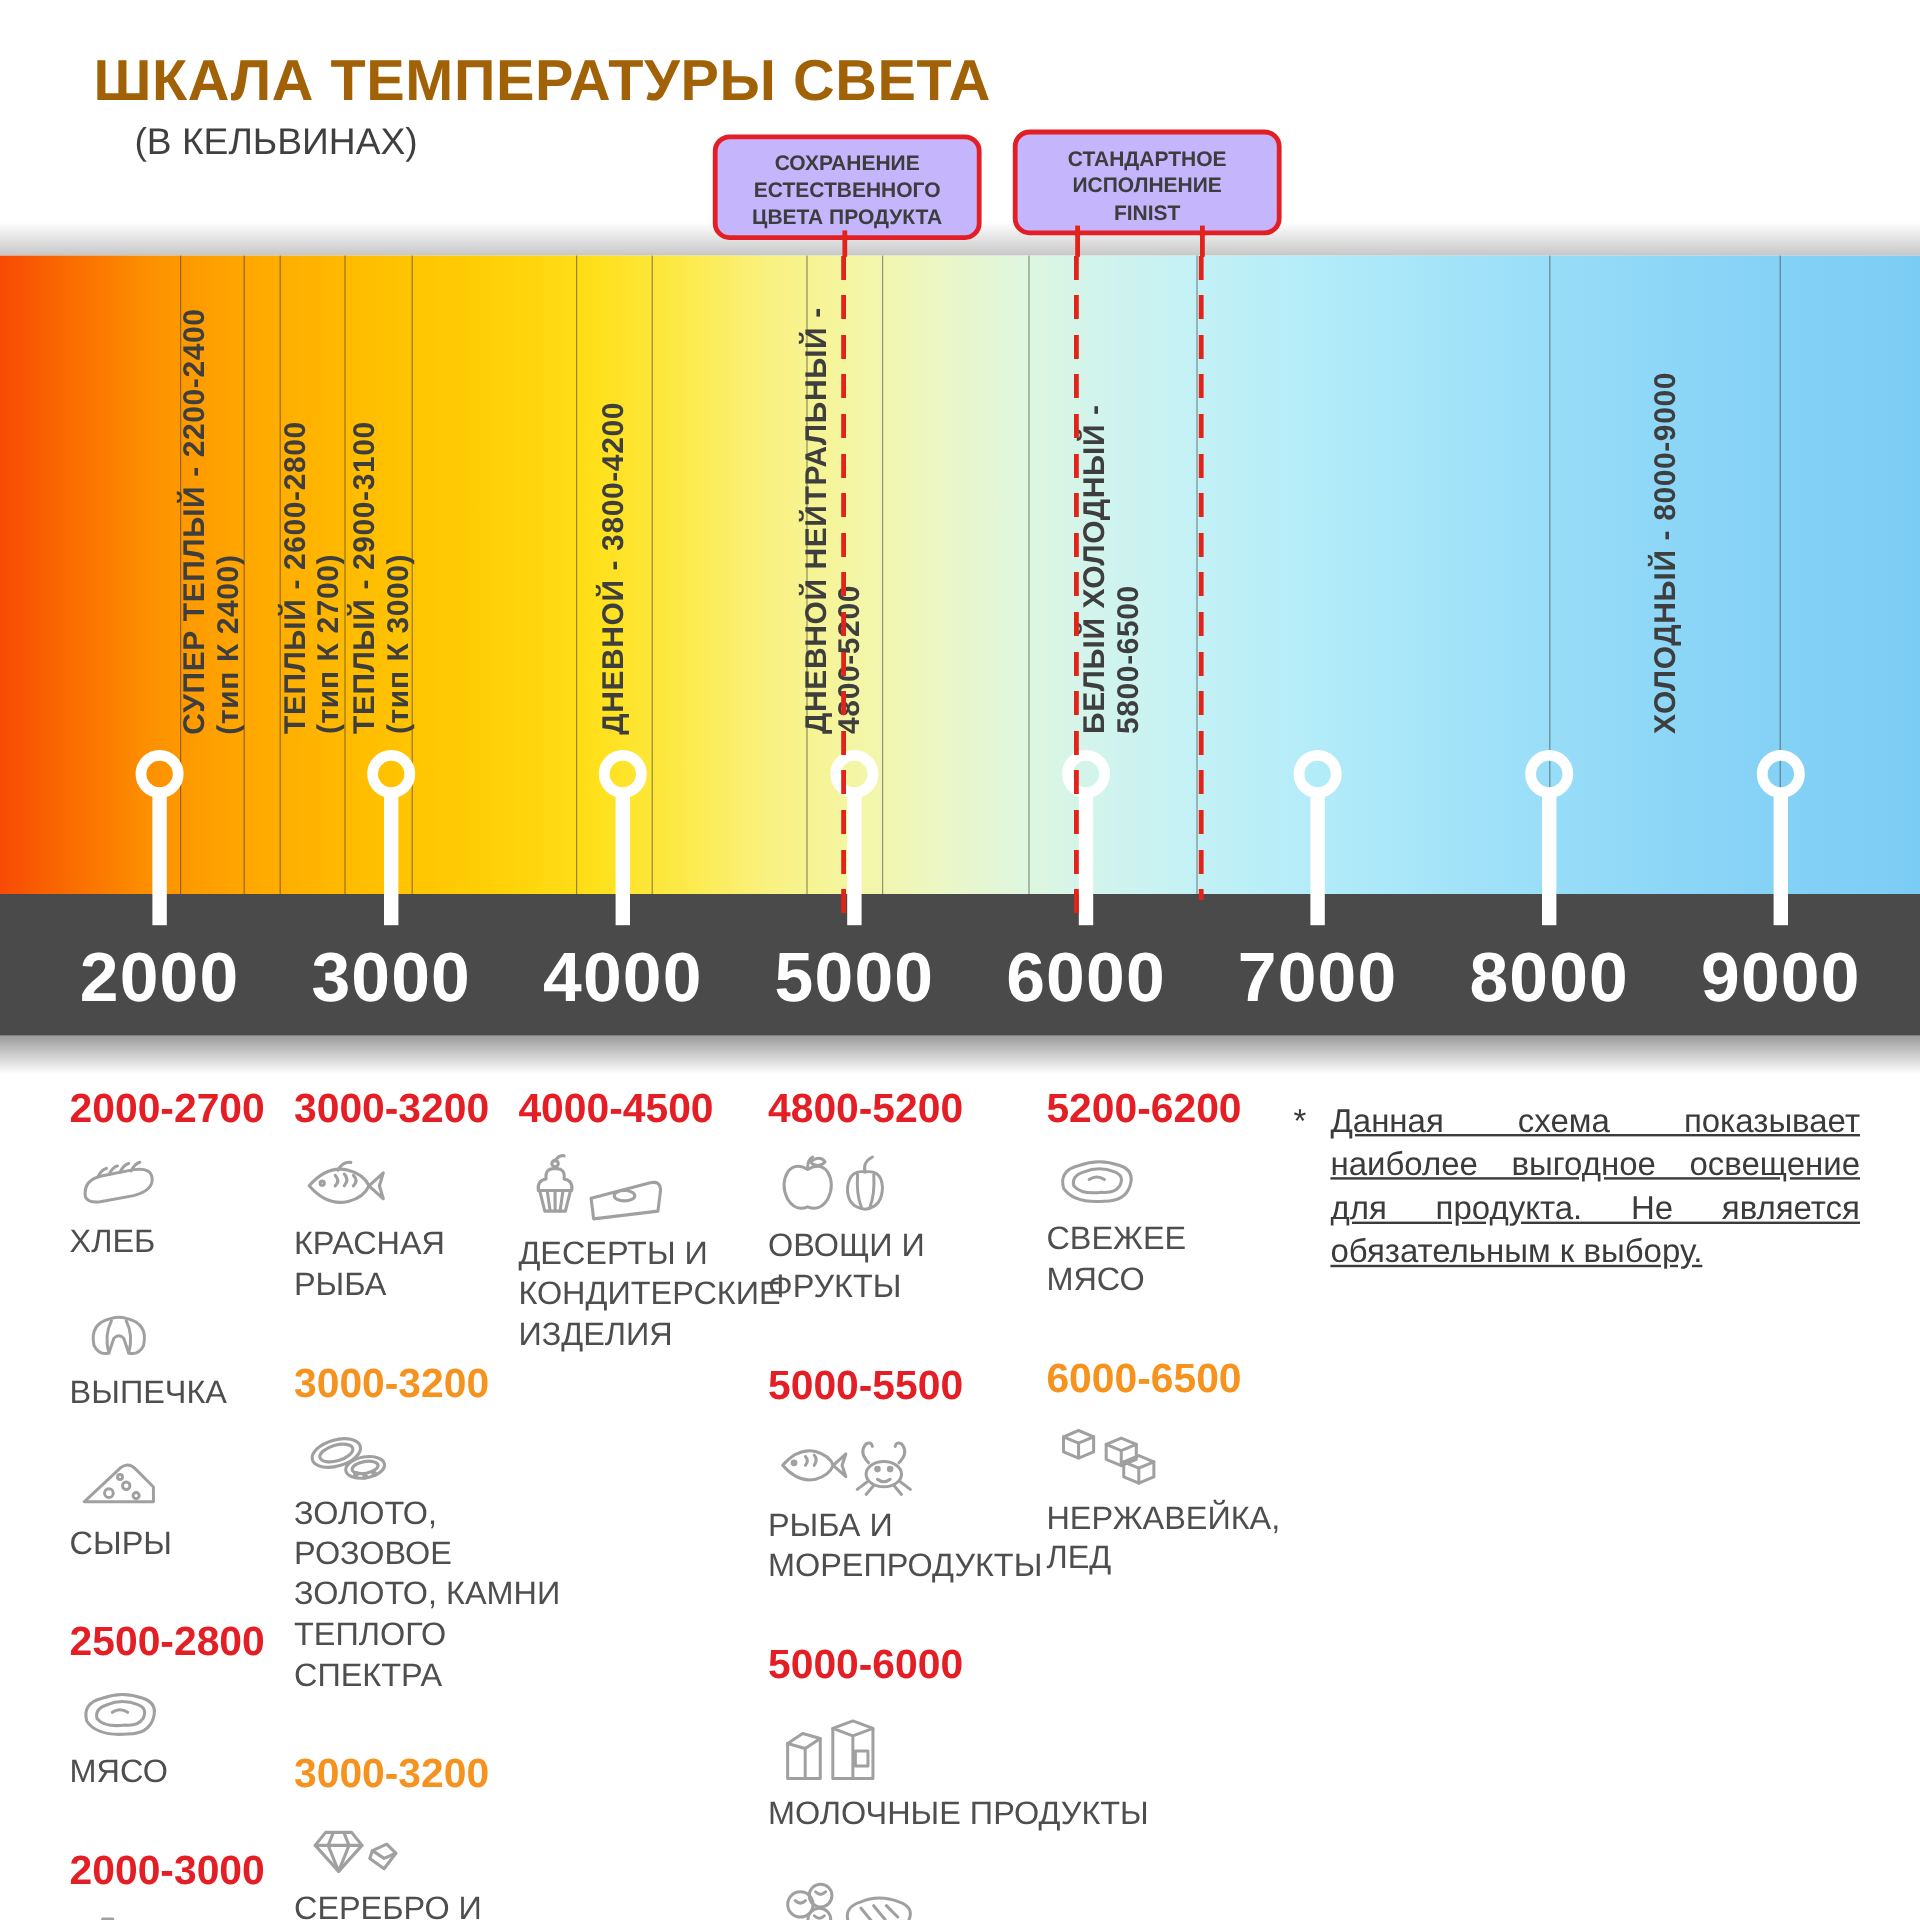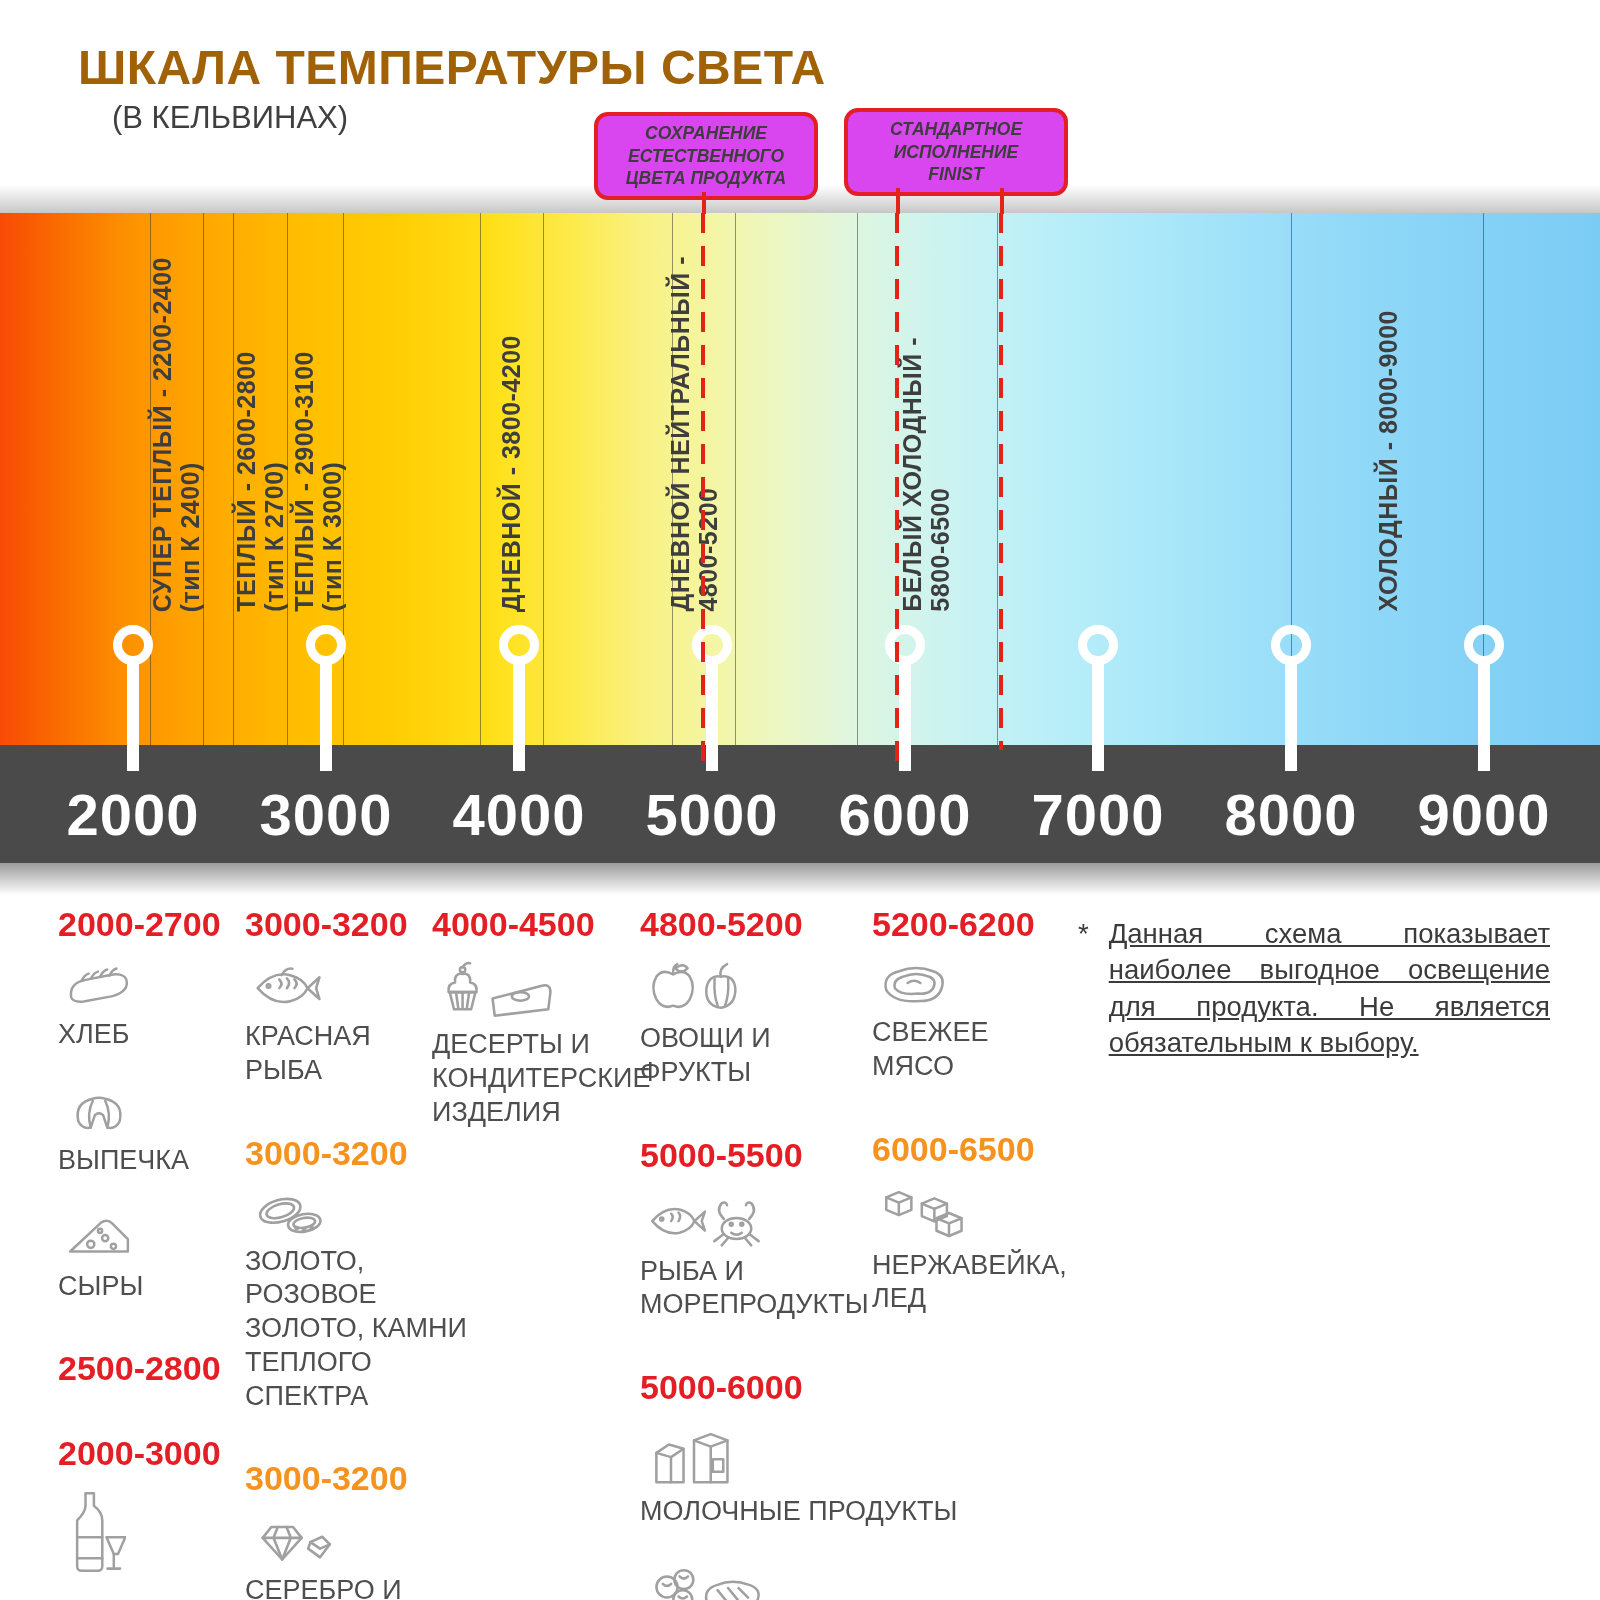--- a/index.html
+++ b/index.html
@@ -5,24 +5,24 @@
   html,body{margin:0;padding:0;}
   body{
     width:1600px;height:1600px;position:relative;background:#ffffff;
     font-family:"Liberation Sans", sans-serif;overflow:hidden;color:#3d3d3d;
   }
   
   .title{position:absolute;left:78px;top:40px;font-size:48px;font-weight:bold;color:#a16207;letter-spacing:.5px;}
   .subtitle{position:absolute;left:80px;top:100px;font-size:31px;color:#3f3f3f;margin-left:32px;}
   
   .callout{
-    position:absolute;background:#d946ef;border:4px solid #e31e24;border-radius:14px;
+    position:absolute;background:#c4b5fd;border:4px solid #e31e24;border-radius:14px;
     width:200px;height:62px;padding:9px 8px;z-index:9;
-    display:flex;flex-direction:column;justify-content:center;text-align:center;
-    font-size:17.5px;font-weight:bold;color:#3d3d3d;line-height:1.28;font-style:italic;
+    display:flex;flex-direction:column;text-align:center;
+    font-size:17.5px;font-weight:bold;color:#3d3d3d;line-height:1.28;
   }
   #callout-natural{left:594px;top:112px;}
   #callout-finist{left:844px;top:108px;}
   .callout-stem{position:absolute;width:4px;background:#e2231a;z-index:9;}
   
   .top-shadow{position:absolute;left:0;top:185px;width:1600px;height:28px;
     background:linear-gradient(#ffffff,#c7c7c7);}
   .kelvin-gradient{position:absolute;left:0;top:213px;width:1600px;height:532px;
     background:linear-gradient(90deg,
       #f84a06 0%, #f96600 3%, #fd9200 8%, #ffa800 13%, #ffbe00 19%,
@@ -305,20 +305,26 @@
     </div>
     <div class="litem">
       <svg class="licon" width="66" height="54" viewBox="0 0 64 52">
           <use href="#i-cheese"></use>
         </svg>
       <div class="llabel">СЫРЫ</div>
     </div>
   </div>
   <div class="lgroup">
     <div class="lrange">2500-2800</div>
+    <div class="litem">
+      <svg class="licon" width="68" height="48" viewBox="0 0 64 44">
+          <use href="#i-meat"></use>
+        </svg>
+      <div class="llabel">МЯСО</div>
+    </div>
   </div>
   <div class="lgroup">
     <div class="lrange">2000-3000</div>
     <div class="litem">
       <svg class="licon" width="60" height="88" viewBox="0 0 56 84">
           <use href="#i-alcohol"></use>
         </svg>
 
     </div>
   </div>

